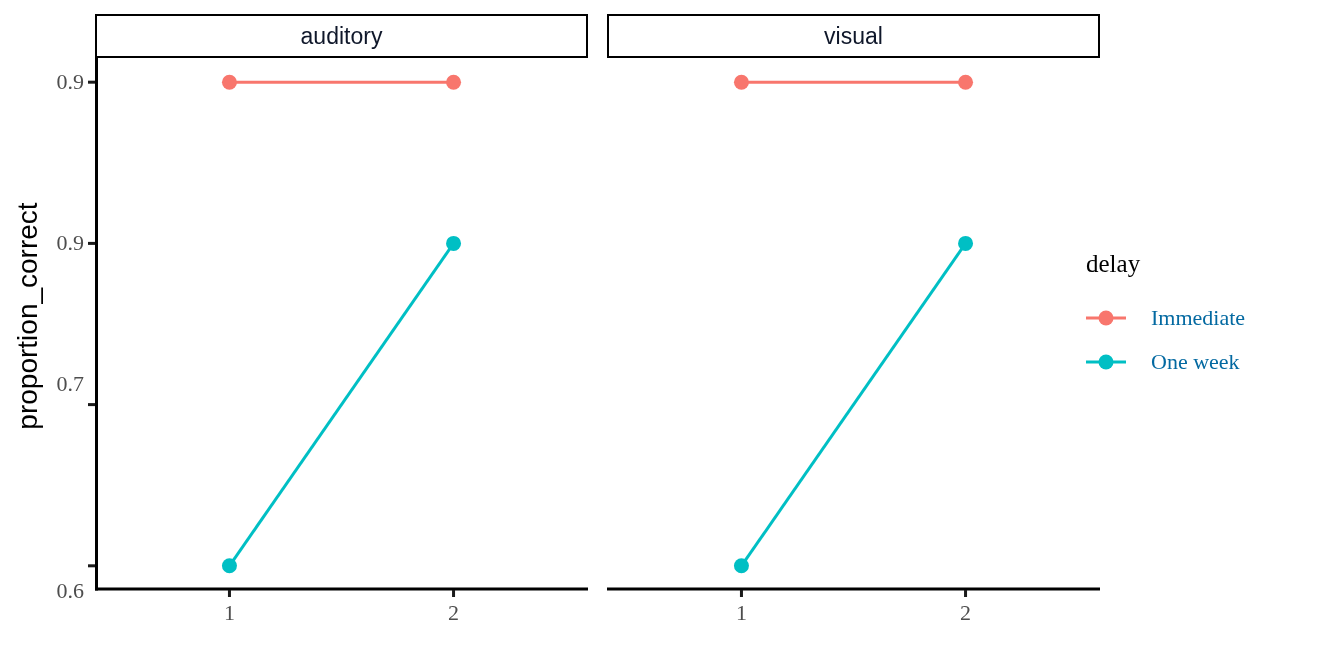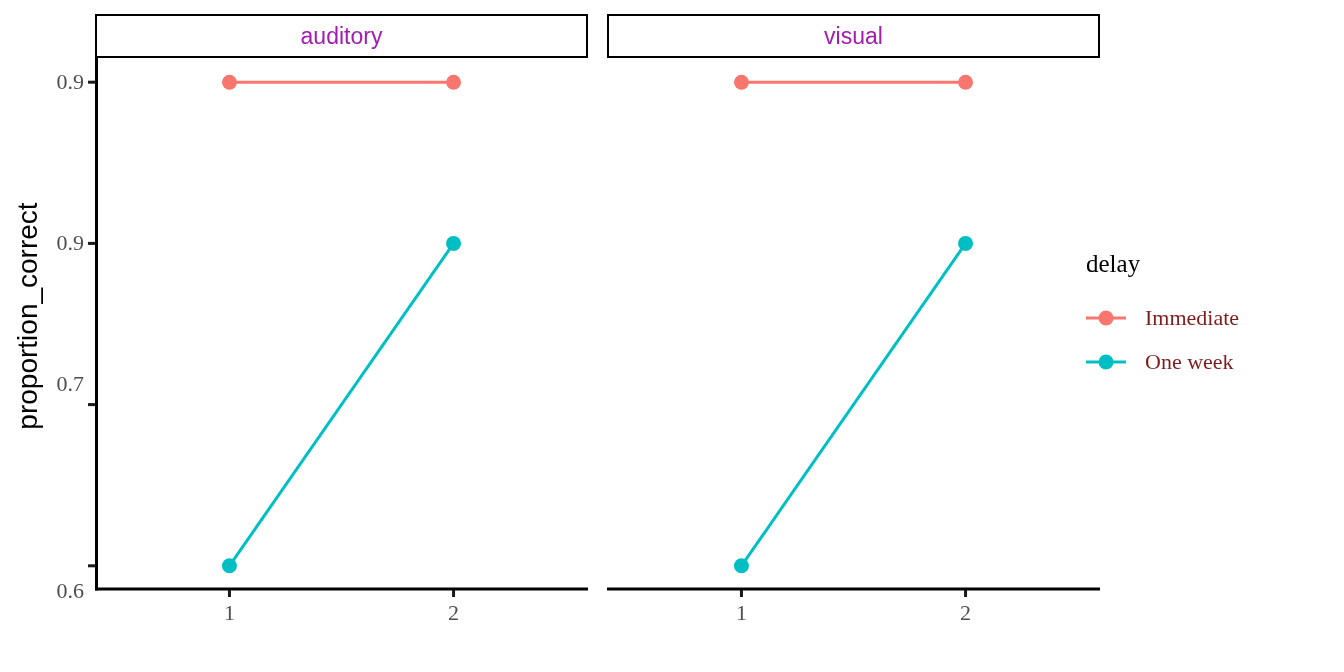--- a/index.html
+++ b/index.html
@@ -15,33 +15,33 @@
   .x-axis-title{
     position:absolute;left:297px;top:628px;width:600px;text-align:center;
     font-size:28px;color:#000000;
   }
   .facet{position:absolute;top:14px;width:493px;}
   .facet.f0{left:95px;}
   .facet.f1{left:607px;}
   .strip{
     box-sizing:border-box;width:493px;height:44px;background:#ffffff;
     border:2.5px solid #000000;display:flex;align-items:center;justify-content:center;
-    font-size:23px;color:#a21caf;
+    font-size:23px;color:#0f172a;
   }
   .panel-svg{display:block;margin-top:0;}
   .tick-label{
     position:absolute;font-size:22px;color:#4D4D4D;line-height:26px;font-family:Liberation Serif, serif;
   }
   .y-tick-label{width:84px;text-align:right;left:0;}
   .x-tick-label{width:60px;text-align:center;top:600px;}
   .legend{position:absolute;left:1086px;top:248px;width:197px;font-family:Liberation Serif, serif;}
   .legend-title{font-size:25px;color:#000000;line-height:32px;margin-bottom:16px;}
   .legend-entry{display:flex;align-items:center;height:44px;}
   .legend-entry .key{flex:0 0 40px;}
-  .legend-entry .lbl{margin-left:19px;font-size:22px;color:#7f1d1d;}
+  .legend-entry .lbl{margin-left:25px;font-size:22px;color:#0369a1;}
 </style>
 </head>
 <body>
 
 <div class="figure">
 
   <div class="y-axis-title">proportion_correct</div>
 
   <div class="facet f0">
     <div class="strip">

